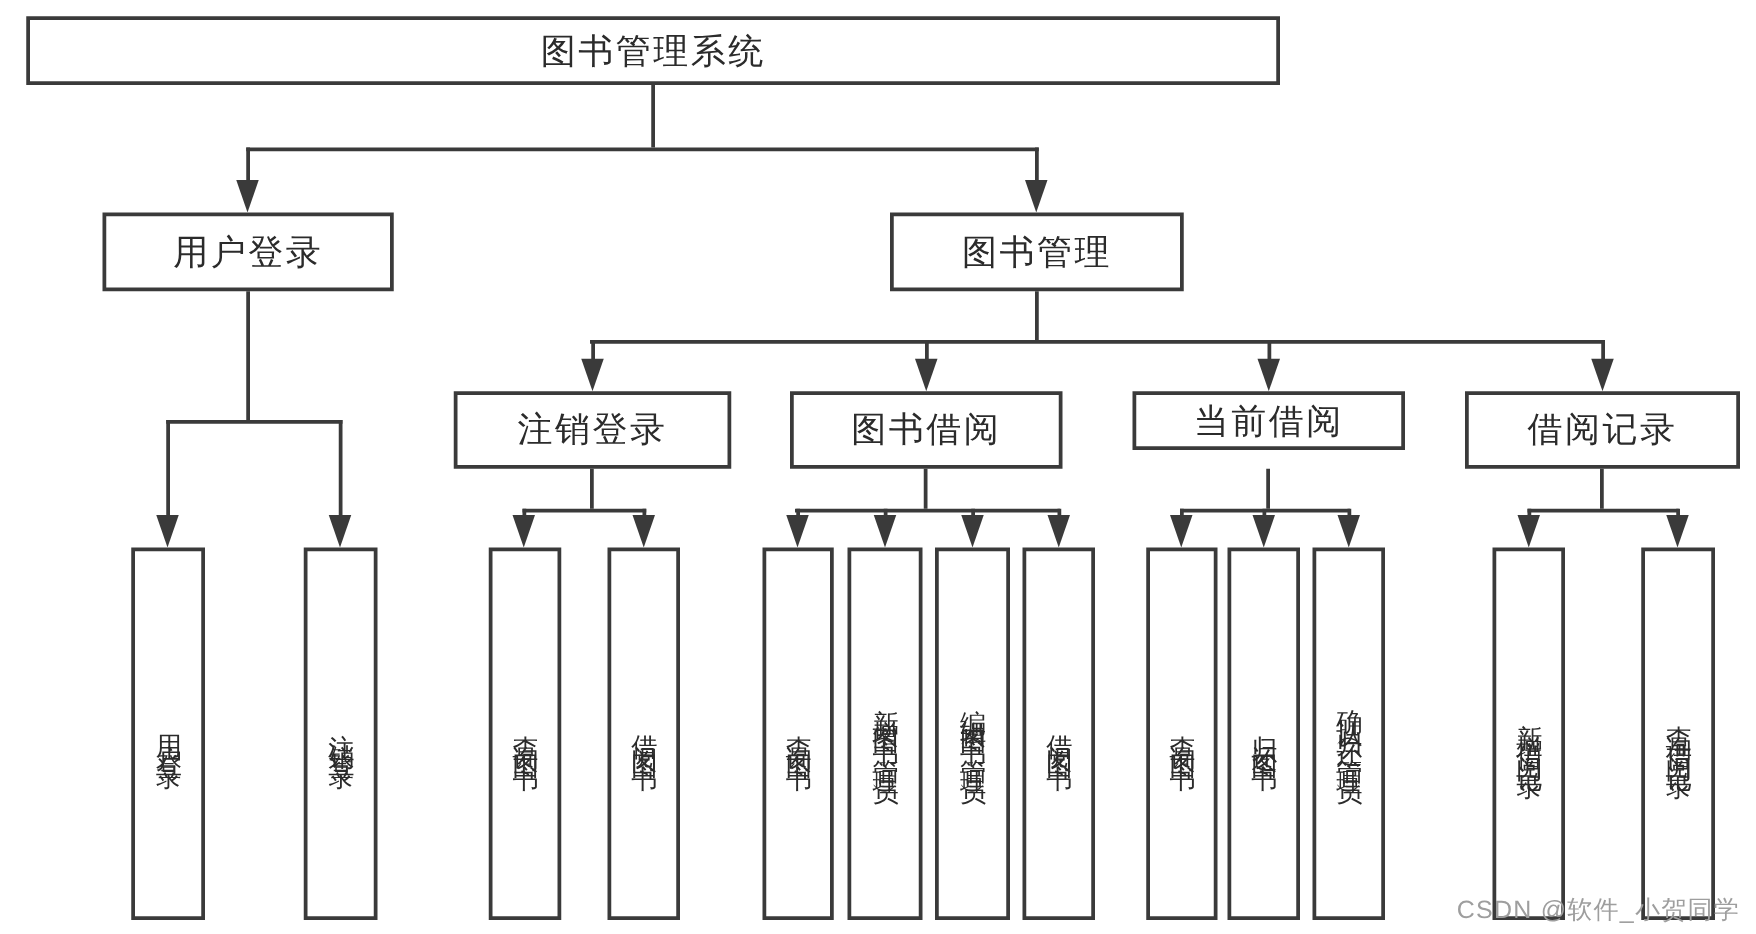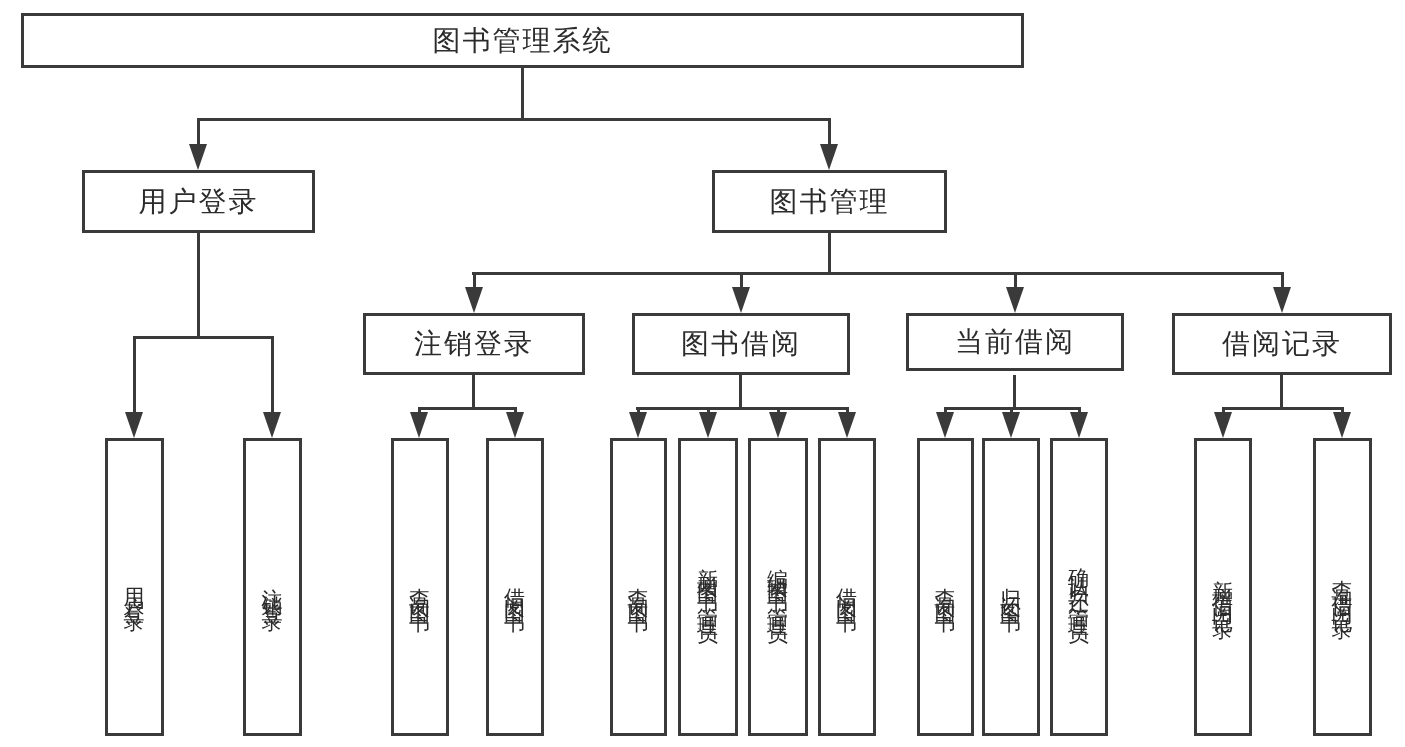--- a/index.html
+++ b/index.html
@@ -102,21 +102,21 @@
   <div class="drop" style="left:732px; top:272px; height:41px;"></div>
   <div class="drop" style="left:1006px; top:272px; height:41px;"></div>
   <div class="drop" style="left:1273px; top:272px; height:41px;"></div>
 
   <div class="node node-h" style="left:363px; top:313px; width:222px; height:62px;">
     <span>注销登录</span>
   </div>
   <div class="node node-h" style="left:632px; top:313px; width:218px; height:62px;text-align:center;">
     <span>图书借阅</span>
   </div>
-  <div class="node node-h" style="left:906px; top:313px; width:218px; height:58px;">
+  <div class="node node-h" style="left:906px; top:313px; width:218px; height:47px;">
     <span>当前借阅</span>
   </div>
   <div class="node node-h" style="left:1172px; top:313px; width:220px; height:62px;">
     <span>借阅记录</span>
   </div>
 
   <div class="vline" style="left:472px; top:375px; height:32px;"></div>
   <div class="hline" style="left:418px; top:407px; width:99px;"></div>
   <div class="drop" style="left:410px; top:407px; height:31px;"></div>
   <div class="drop" style="left:506px; top:407px; height:31px;"></div>
@@ -176,14 +176,15 @@
     <span>确认归还（管理员）</span>
   </div>
 
   <div class="node node-v" style="left:1194px; top:438px; width:58px; height:298px;">
     <span>新增借阅记录</span>
   </div>
   <div class="node node-v" style="left:1313px; top:438px; width:59px; height:298px;">
     <span>查询借阅记录</span>
   </div>
 
+  <div class="watermark">CSDN @软件_小贺同学</div>
 
 </div>
 
 </body></html>

